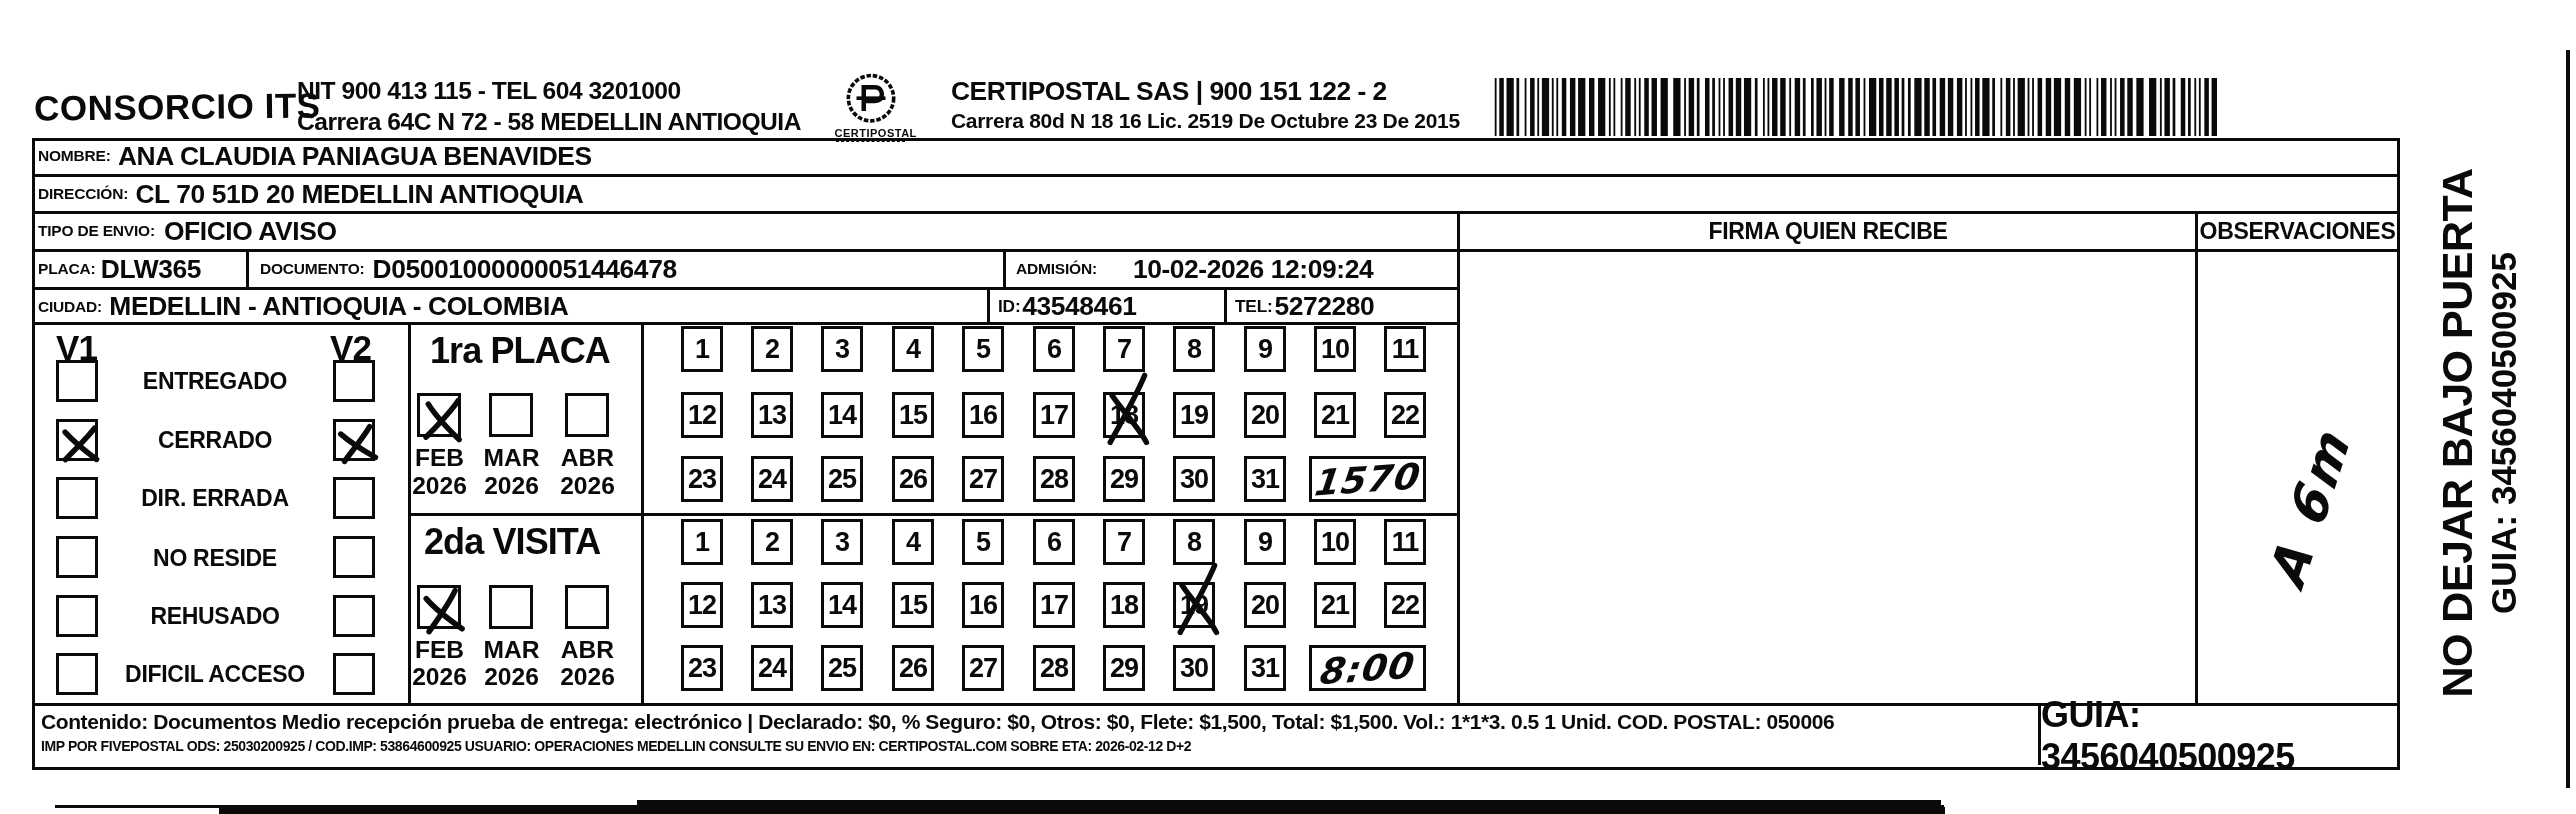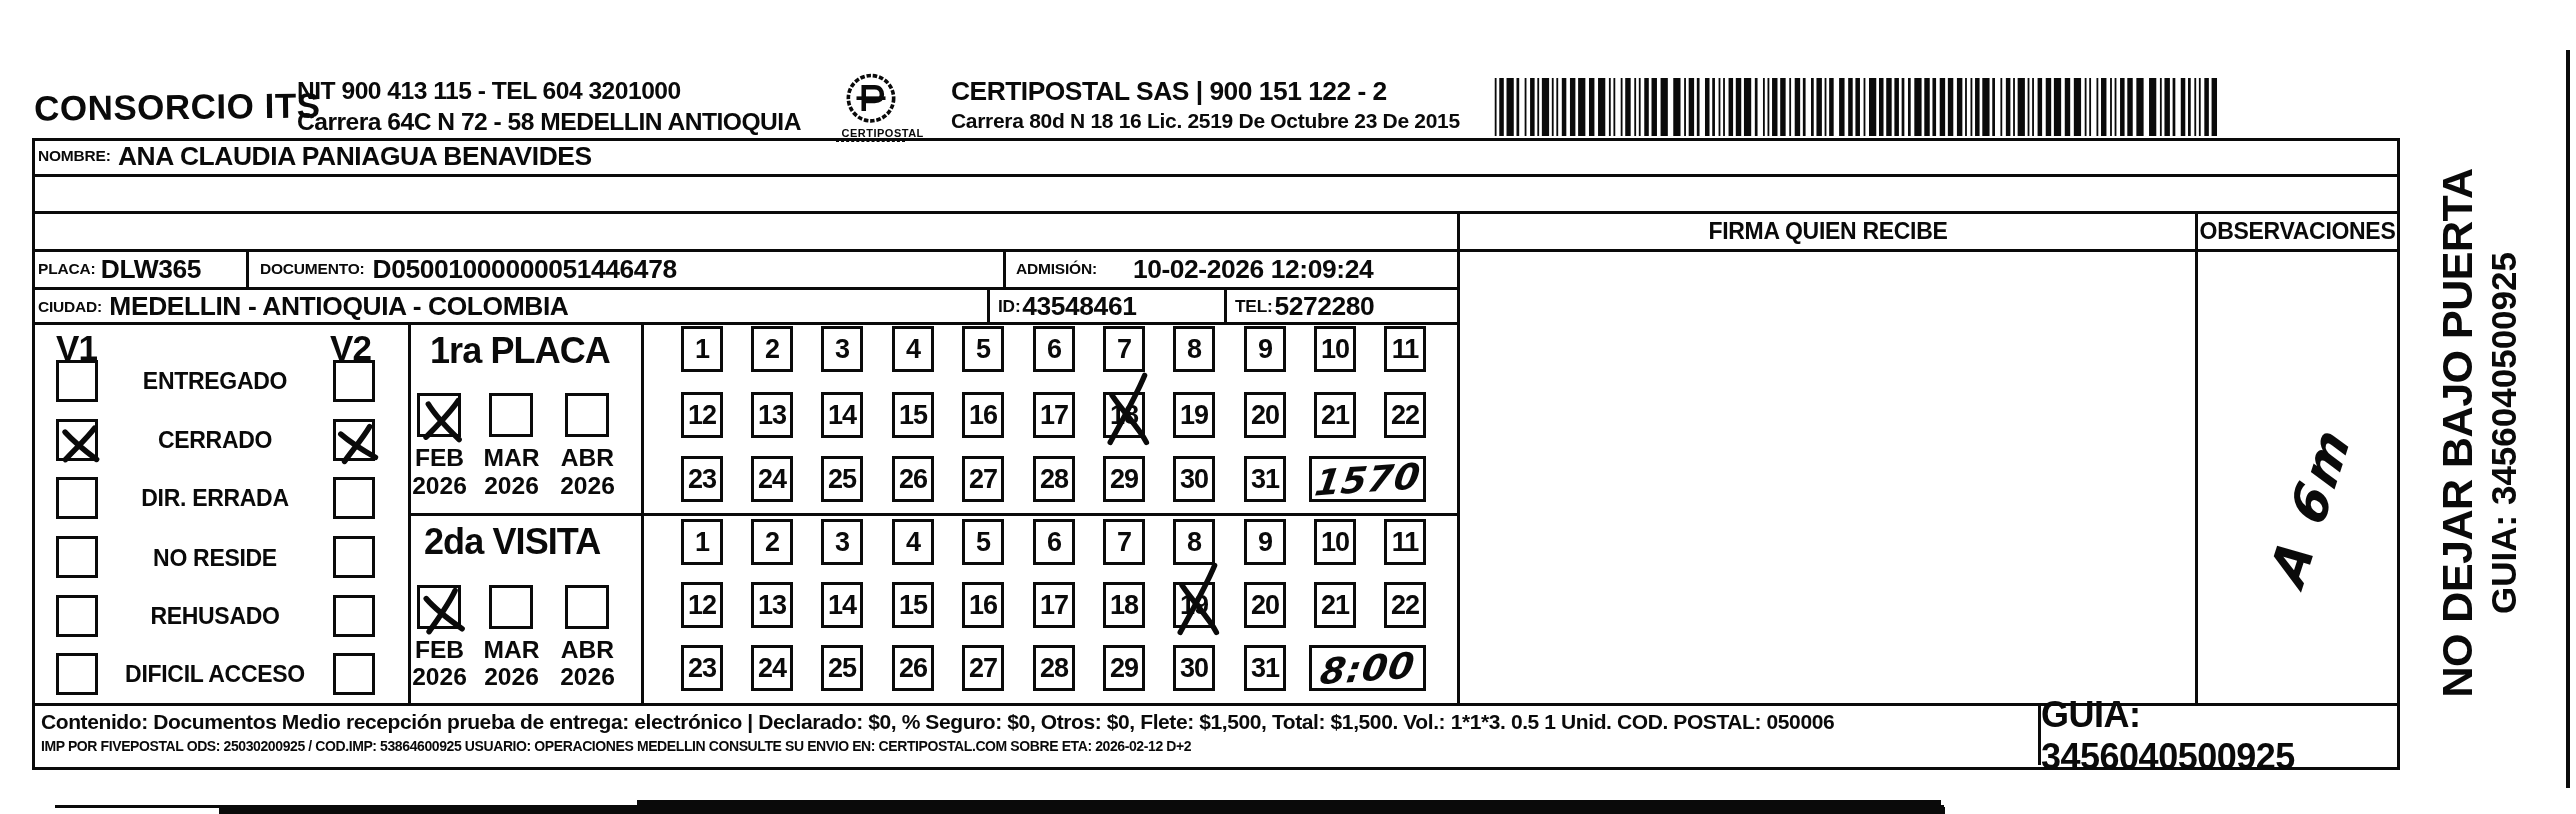--- a/index.html
+++ b/index.html
@@ -30,21 +30,21 @@
           font-weight:700;font-size:23px;letter-spacing:-0.3px;}
   .footline1{position:absolute;font-size:21px;font-weight:600;letter-spacing:-0.4px;white-space:nowrap;}
   .footline2{position:absolute;font-size:14px;font-weight:700;letter-spacing:-0.4px;white-space:nowrap;}
   .guiabox{position:absolute;display:flex;align-items:center;justify-content:center;
            font-size:36px;font-weight:600;letter-spacing:-0.5px;}
   .sideband{position:absolute;left:2406px;top:87px;width:692px;height:144px;
             transform-origin:top left;transform:rotate(-90deg) translateX(-692px);
             display:flex;flex-direction:column;justify-content:center;text-align:center;}
   .side1{font-weight:700;font-size:43px;letter-spacing:-0.5px;line-height:51px;}
   .side2{font-weight:700;font-size:35px;letter-spacing:0px;line-height:42px;}
-  .logo-cap{position:absolute;font-weight:700;font-size:11px;letter-spacing:0.5px;margin-left:7px;}
+  .logo-cap{position:absolute;font-weight:700;font-size:11px;letter-spacing:0.5px;}
 </style>
 </head>
 <body>
 
 <div class="page">
 
   <div class="abs company" style="left:34px;top:87px;">CONSORCIO ITS</div>
   <div class="abs hdrsmall" style="left:297px;top:76px;">NIT 900 413 115 - TEL 604 3201000</div>
   <div class="abs hdrsmall" style="left:297px;top:107px;">Carrera 64C N 72 - 58 MEDELLIN ANTIOQUIA</div>
 
@@ -179,20 +179,28 @@
   <div class="vline" style="left:408px;top:325px;width:2.7px;height:378px;"></div>
   <div class="vline" style="left:641px;top:325px;width:2.7px;height:378px;"></div>
   <div class="vline" style="left:1457px;top:214px;width:2.7px;height:489px;"></div>
   <div class="vline" style="left:2195px;top:214px;width:2.7px;height:489px;"></div>
   <div class="vline" style="left:2038px;top:706px;width:2.7px;height:59px;"></div>
 
   <div class="rowflex" style="left:38px;top:138px;height:36px;gap:7.3px;">
     <span class="lbl">NOMBRE:</span>
     <span class="val">ANA CLAUDIA PANIAGUA BENAVIDES</span>
   </div>
+  <div class="rowflex" style="left:38px;top:176px;height:36px;gap:7.3px;">
+    <span class="lbl">DIRECCIÓN:</span>
+    <span class="val">CL 70 51D 20 MEDELLIN ANTIOQUIA</span>
+  </div>
+  <div class="rowflex" style="left:38px;top:213px;height:36px;gap:9px;">
+    <span class="lbl">TIPO DE ENVIO:</span>
+    <span class="val">OFICIO AVISO</span>
+  </div>
 
   <div class="rowflex" style="left:38px;top:251px;height:36px;gap:5.5px;">
     <span class="lbl">PLACA:</span>
     <span class="val">DLW365</span>
   </div>
   <div class="rowflex" style="left:260px;top:251px;height:36px;gap:8px;">
     <span class="lbl">DOCUMENTO:</span>
     <span class="val">D05001000000051446478</span>
   </div>
   <div class="rowflex" style="left:1016px;top:251px;height:36px;gap:36px;">

